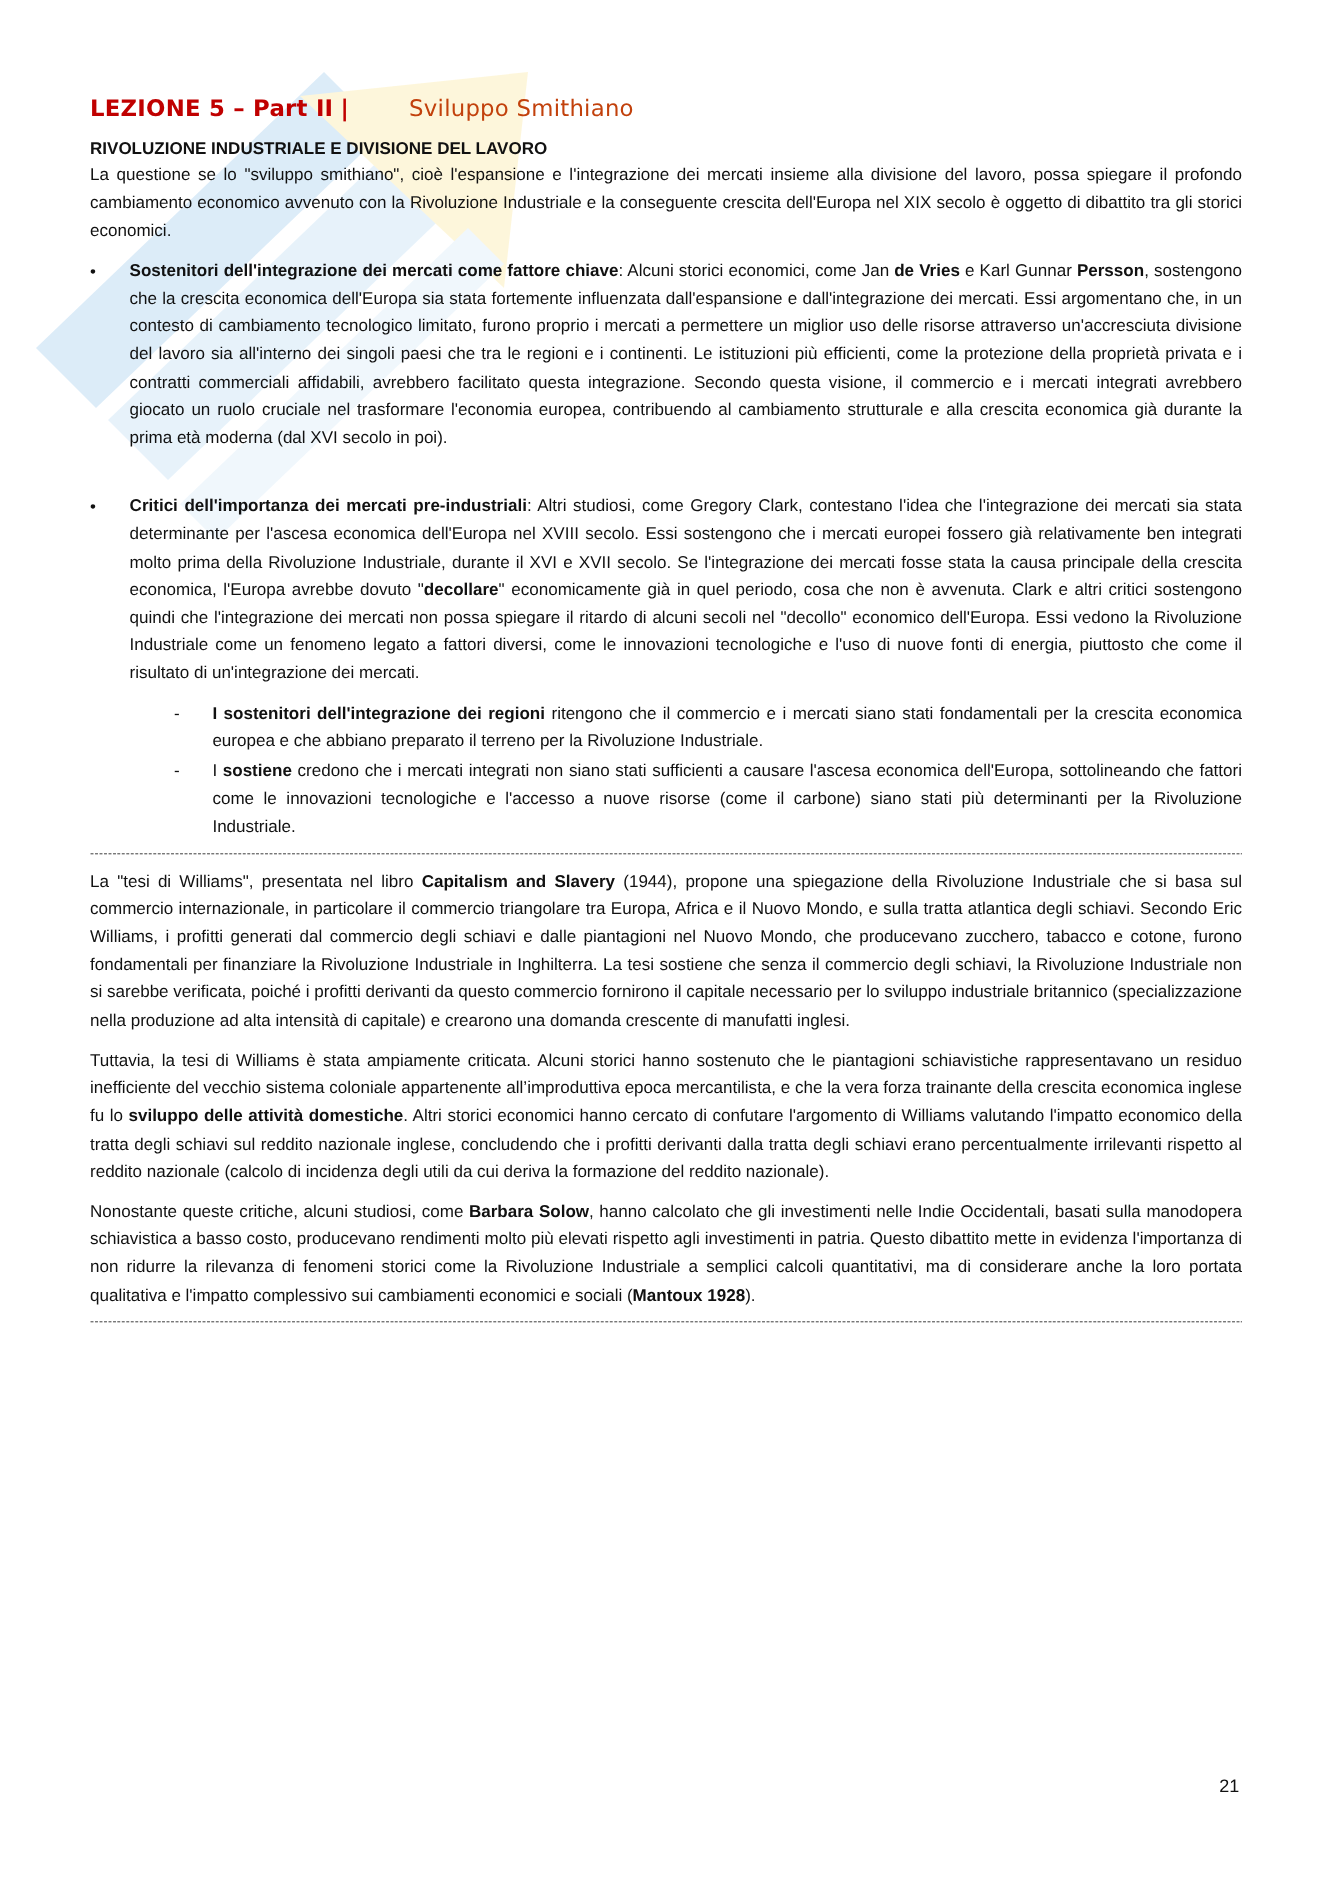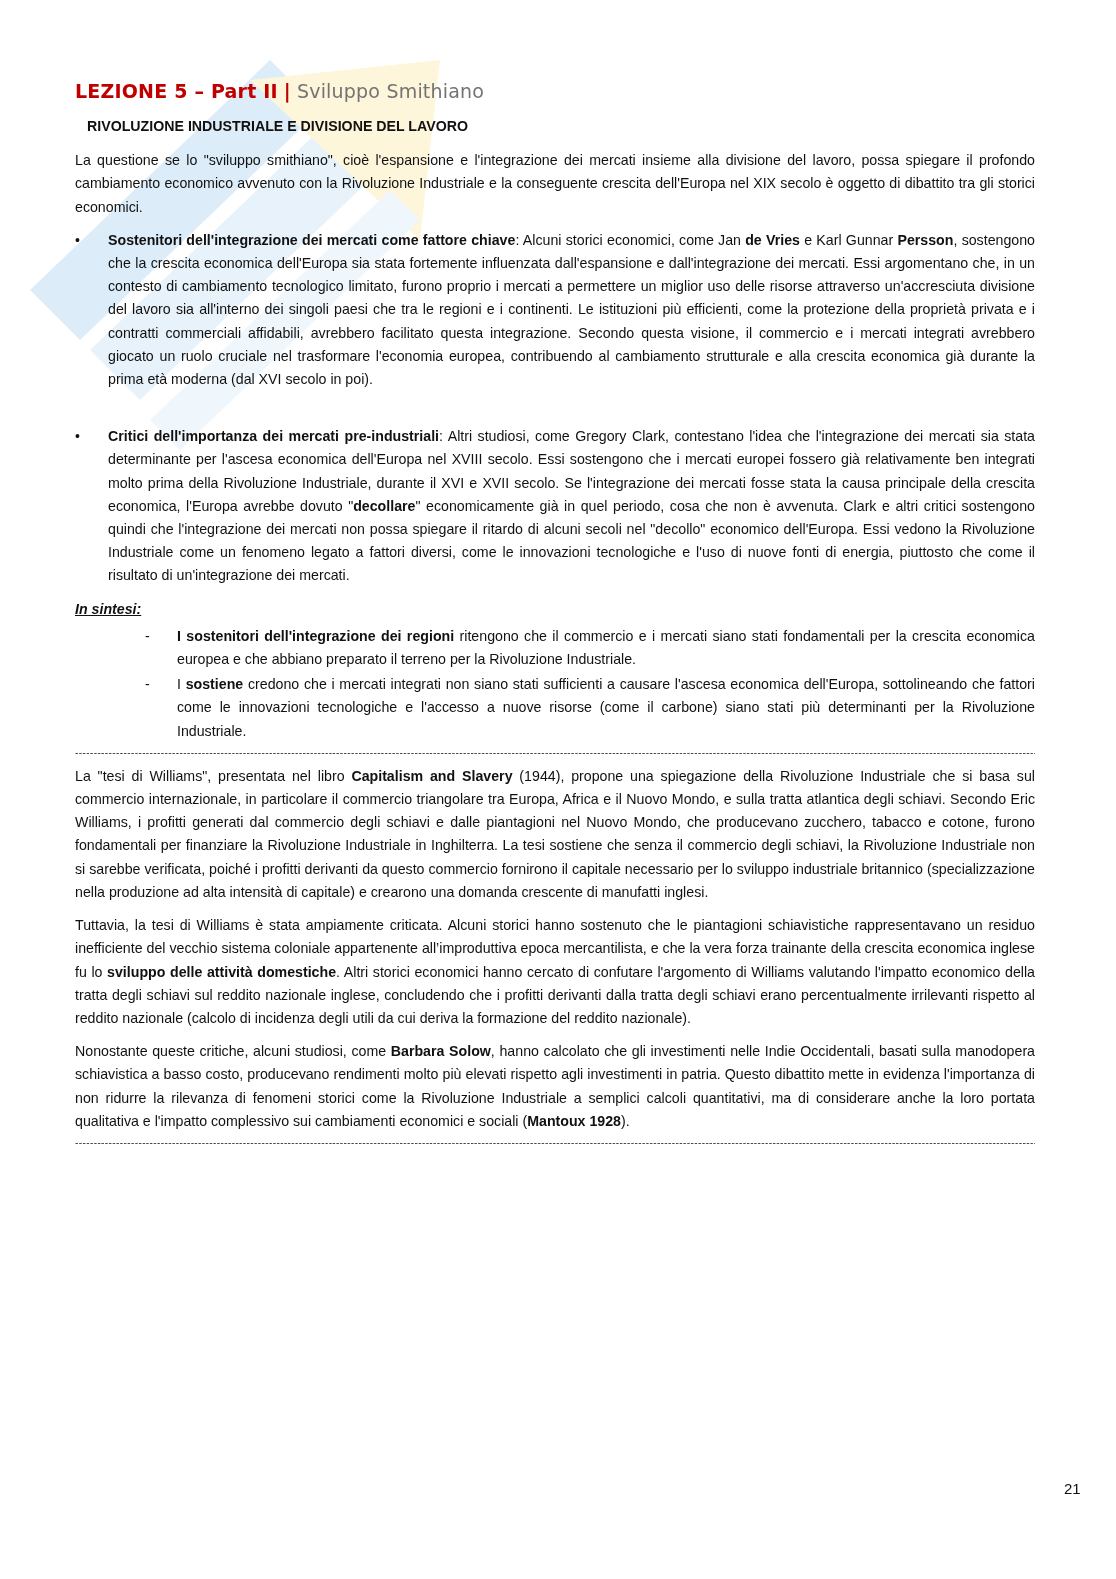--- a/index.html
+++ b/index.html
@@ -4,32 +4,32 @@
 <style>
   html, body { margin: 0; padding: 0; background: #ffffff; }
   body { width: 1116px; height: 1579px; position: relative; overflow: hidden;
          font-family: "Liberation Sans", "DejaVu Sans", sans-serif; color: #111; }
   .watermark { position: absolute; left: 20px; top: 40px; width: 470px; height: 420px;
                pointer-events: none; opacity: 0.35; }
   .page { position: absolute; left: 75px; top: 80px; width: 960px; font-size: 14.2px; line-height: 23.2px; }
   .title { font-family: "DejaVu Sans", sans-serif; font-size: 19px; color: #c00000; margin: 0 0 10px 0; letter-spacing: 0.2px; }
   .title .bold { font-weight: bold; }
   .title .sep { color: #c00000; font-weight: bold; margin: 0 6px; }
-  .title .sub { font-weight: normal; color: #737373; }
-  .h2 { font-weight: bold; font-size: 14.2px; margin: 12px; line-height: 22px; }
+  .title .sub { font-weight: normal; color: #c2410c; margin-left: 44px; }
+  .h2 { font-weight: bold; font-size: 14.2px; margin: 0; line-height: 22px; }
   p { margin: 0 0 10px 0; text-align: justify; }
   ul.bullets { list-style: none; padding: 0; margin: 0; }
   ul.bullets li { position: relative; padding-left: 33px; text-align: justify; margin-bottom: 10px; }
   ul.bullets li .dot { position: absolute; left: 0; top: 0; font-size: 14px; }
   .insintesi { font-weight: bold; font-style: italic; text-decoration: underline; margin: 6px 0 4px 0; }
   ul.dash { list-style: none; padding: 0; margin: 0 0 0 0; }
   ul.dash li { position: relative; padding-left: 102px; text-align: justify; margin-bottom: 2px; }
   ul.dash li .d { position: absolute; left: 70px; top: 0; }
   .dashes { overflow: hidden; white-space: nowrap; font-size: 10px; line-height: 12px; color: #333; letter-spacing: 0.4px; margin: 4px 0 6px 0; }
-  .pagenum { position: absolute; left: 1064px; top: 1480px; font-size: 15px; }
+  .pagenum { position: absolute; left: 1016px; top: 1480px; font-size: 15px; }
   b { font-weight: bold; }
 </style>
 </head>
 <body>
 
 <svg class="watermark" viewBox="0 0 470 420">
   <polygon points="10,250 250,20 300,70 60,300" fill="#9cc9ec"></polygon>
   <polygon points="70,310 310,80 360,130 120,360" fill="#bcdcf3"></polygon>
   <polygon points="230,40 420,20 400,200" fill="#fbe79b"></polygon>
   <polygon points="130,380 370,150 400,180 160,410" fill="#d6e9f7"></polygon>
@@ -48,21 +48,20 @@
     <li>
       <span class="dot">•</span>
       <b>Sostenitori dell'integrazione dei mercati come fattore chiave</b><span>: Alcuni storici economici, come Jan </span><b>de Vries</b><span> e Karl Gunnar </span><b>Persson</b><span>, sostengono che la crescita economica dell'Europa sia stata fortemente influenzata dall'espansione e dall'integrazione dei mercati. Essi argomentano che, in un contesto di cambiamento tecnologico limitato, furono proprio i mercati a permettere un miglior uso delle risorse attraverso un'accresciuta divisione del lavoro sia all'interno dei singoli paesi che tra le regioni e i continenti. Le istituzioni più efficienti, come la protezione della proprietà privata e i contratti commerciali affidabili, avrebbero facilitato questa integrazione. Secondo questa visione, il commercio e i mercati integrati avrebbero giocato un ruolo cruciale nel trasformare l'economia europea, contribuendo al cambiamento strutturale e alla crescita economica già durante la prima età moderna (dal XVI secolo in poi).</span>
     </li>
     <li class="spacer-before" style="margin-top:34px">
       <span class="dot">•</span>
       <b>Critici dell'importanza dei mercati pre-industriali</b><span>: Altri studiosi, come Gregory Clark, contestano l'idea che l'integrazione dei mercati sia stata determinante per l'ascesa economica dell'Europa nel XVIII secolo. Essi sostengono che i mercati europei fossero già relativamente ben integrati molto prima della Rivoluzione Industriale, durante il XVI e XVII secolo. Se l'integrazione dei mercati fosse stata la causa principale della crescita economica, l'Europa avrebbe dovuto "</span><b>decollare</b><span>" economicamente già in quel periodo, cosa che non è avvenuta. Clark e altri critici sostengono quindi che l'integrazione dei mercati non possa spiegare il ritardo di alcuni secoli nel "decollo" economico dell'Europa. Essi vedono la Rivoluzione Industriale come un fenomeno legato a fattori diversi, come le innovazioni tecnologiche e l'uso di nuove fonti di energia, piuttosto che come il risultato di un'integrazione dei mercati.</span>
     </li>
   </ul>
 
-  <div class="insintesi">In sintesi:</div>
   <ul class="dash">
     <li>
       <span class="d">-</span>
       <b>I sostenitori dell'integrazione dei regioni</b><span> ritengono che il commercio e i mercati siano stati fondamentali per la crescita economica europea e che abbiano preparato il terreno per la Rivoluzione Industriale.</span>
     </li>
     <li>
       <span class="d">-</span>
       <span>I </span><b>sostiene</b><span> credono che i mercati integrati non siano stati sufficienti a causare l'ascesa economica dell'Europa, sottolineando che fattori come le innovazioni tecnologiche e l'accesso a nuove risorse (come il carbone) siano stati più determinanti per la Rivoluzione Industriale.</span>
     </li>
   </ul>

